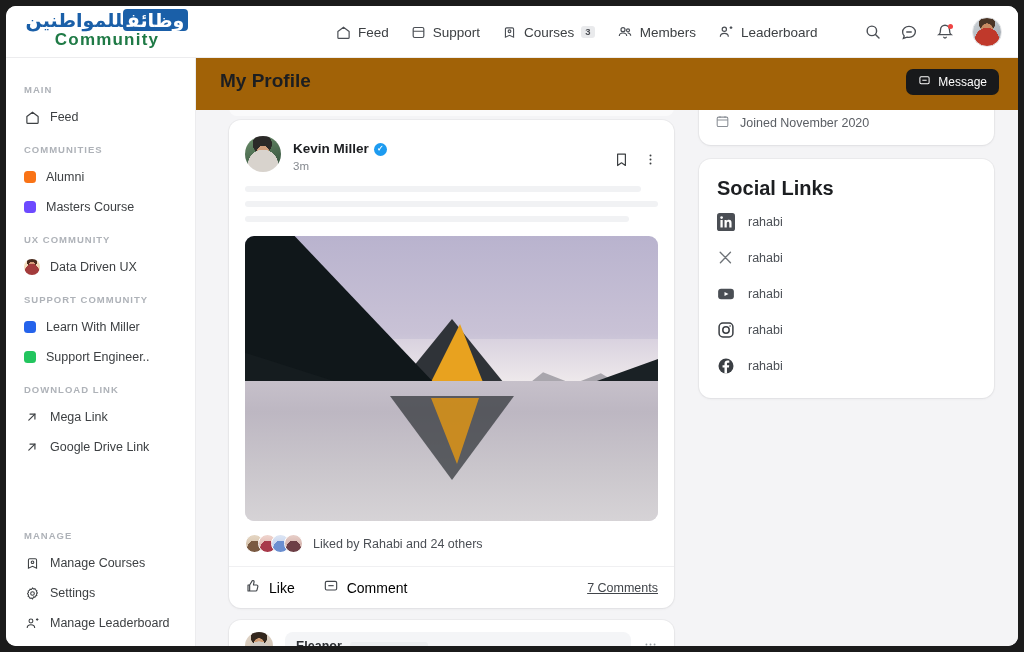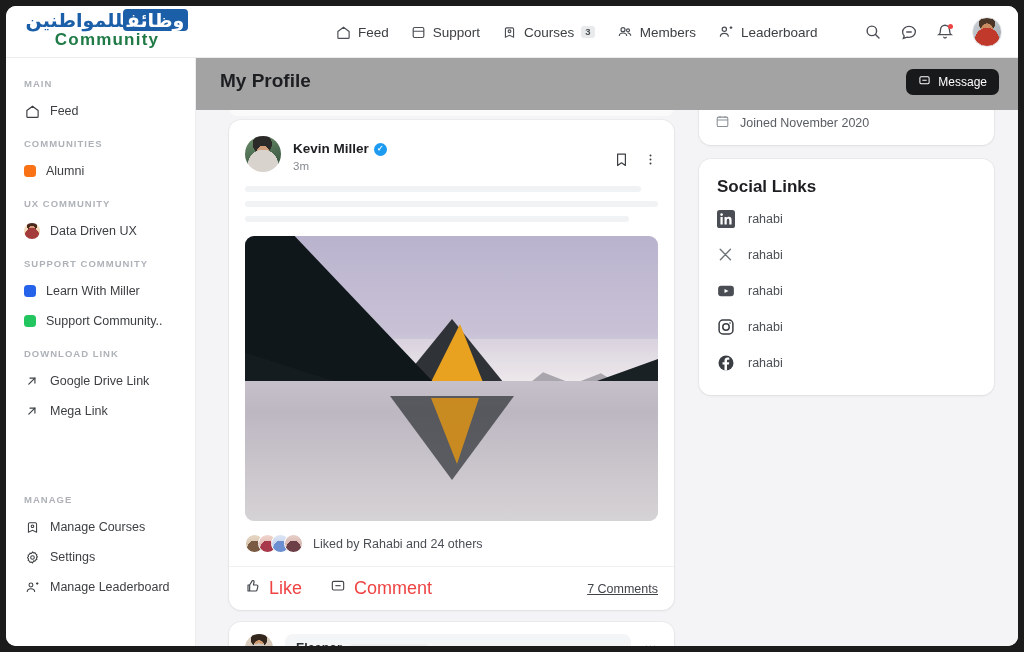--- a/index.html
+++ b/index.html
@@ -87,21 +87,21 @@
     background:#ffffff;
     border-right:1px solid #ececee;
     padding-top:14px;
     overflow:hidden;
   }
   .sec-label {
     font-size:9.5px; font-weight:bold; letter-spacing:1px;
     color:#aeb2b8; text-transform:uppercase;
     padding:0 0 0 18px; margin:12px 0 7px;
   }
-  .sec-label.first { margin-top:6px; }
+  .sec-label.first { margin-top:12px; }
   .sb-item {
     display:flex; align-items:center; gap:10px;
     height:30px; padding:0 12px 0 18px;
     font-size:12.5px; color:#3d4043;
     cursor:pointer;
   }
   .sw { width:12px; height:12px; border-radius:3.5px; flex:none; }
   .sb-ava {
     width:16px; height:16px; border-radius:50%; flex:none;
     background:
@@ -125,21 +125,21 @@
     position:absolute; left:190px; top:52px;
     width:822px; height:588px;
     background:#f4f4f6;
     overflow:hidden;
   }
   .ghost {
     position:absolute; background:#fafafb; border-radius:8px;
   }
   .pagehead {
     position:absolute; left:0; top:0; width:822px; height:52px;
-    background:#a3a3a3; z-index:20;
+    background:#a16207; z-index:20;
     display:flex; align-items:center;
   }
   .pagetitle {
     position:absolute; left:24px; top:12px;
     font-size:19px; font-weight:bold; color:#1c1e21;
   }
   .msg-btn {
     position:absolute; right:19px; top:11px;
     background:#18191b; color:#ffffff;
     border:none; border-radius:7px;
@@ -255,21 +255,21 @@
   }
   .mini:first-child { margin-left:0; }
   .liketext { font-size:12.5px; color:#4b4f55; }
   .actbar {
     display:flex; align-items:center;
     border-top:1px solid #f0f0f2;
     padding:11px 16px; gap:28px;
   }
   .act {
     display:flex; align-items:center; gap:8px;
-    font-size:18px; color:#ef4444; cursor:pointer;
+    font-size:14px; color:#000000; cursor:pointer;
   }
   .cmtlink {
     margin-left:auto; font-size:12.5px; color:#41454a;
     text-decoration:underline; cursor:pointer;
   }
   .cmtrow {
     margin-top:12px; background:#ffffff; border-radius:12px;
     box-shadow:0 1px 3px rgba(16,24,40,.06), 0 0 0 1px rgba(16,24,40,.035);
     padding:12px 16px; display:flex; align-items:center; gap:12px;
   }
@@ -300,21 +300,21 @@
     font-size:13px; font-weight:bold; color:#1c1e21;
     cursor:pointer;
   }
   .joined {
     border-top:1px solid #f0f0f2;
     padding:13px 16px;
     display:flex; align-items:center; gap:10px;
     font-size:12.5px; color:#5a5e64;
   }
   .sl-title {
-    font-size:17px; font-weight:bold; color:#1c1e21;
+    font-size:20px; font-weight:bold; color:#1c1e21;
     padding:18px 18px 4px;
   }
   .sl-row {
     display:flex; align-items:center; gap:13px;
     padding:9px 18px;
     font-size:12.5px; color:#4b4f55;
     cursor:pointer;
   }
   .sl-ic { width:18px; height:18px; flex:none; display:flex; }
 </style>
@@ -415,55 +415,59 @@
           </svg>
         </span>
       <span>Feed</span>
     </div>
 
     <div class="sec-label">COMMUNITIES</div>
     <div class="sb-item">
       <span class="sw" style="background:#f97316"></span>
       <span>Alumni</span>
     </div>
+    <div class="sb-item">
+      <span class="sw" style="background:#6d4aff"></span>
+      <span>Masters Course</span>
+    </div>
 
     <div class="sec-label">UX COMMUNITY</div>
     <div class="sb-item">
       <span class="sb-ava b"></span>
       <span>Data Driven UX</span>
     </div>
 
     <div class="sec-label">SUPPORT COMMUNITY</div>
     <div class="sb-item">
       <span class="sw" style="background:#2563eb"></span>
       <span>Learn With Miller</span>
     </div>
     <div class="sb-item">
       <span class="sw" style="background:#22c55e"></span>
-      <span>Support Community..</span>
+      <span>Support Engineer..</span>
     </div>
 
     <div class="sec-label">DOWNLOAD LINK</div>
     <div class="sb-item">
       <span class="sb-icon">
           <svg width="14" height="14" viewBox="0 0 24 24" fill="none" stroke="#3d4043" stroke-width="2" stroke-linecap="round">
             <path d="M6.5 17.5 17 7"></path>
             <path d="M8.5 7H17v8.5"></path>
           </svg>
         </span>
-      <span>Google Drive Link</span>
+      <span>Mega Link</span>
     </div>
     <div class="sb-item">
       <span class="sb-icon">
           <svg width="14" height="14" viewBox="0 0 24 24" fill="none" stroke="#3d4043" stroke-width="2" stroke-linecap="round">
             <path d="M6.5 17.5 17 7"></path>
             <path d="M8.5 7H17v8.5"></path>
           </svg>
         </span>
-      <span>Mega Link</span>
+      <span>Google Drive Link</span>
     </div>
 
     <div class="sb-gap"></div>
 
     <div class="sec-label">MANAGE</div>
     <div class="sb-item">
       <span class="sb-icon">
           <svg width="15" height="15" viewBox="0 0 24 24" fill="none" stroke="#3d4043" stroke-width="1.7">
             <path d="M7.5 4.5h9a2 2 0 0 1 2 2v13l-6.5-3-6.5 3v-13a2 2 0 0 1 2-2z"></path>
             <circle cx="12" cy="10" r="2.1"></circle>

